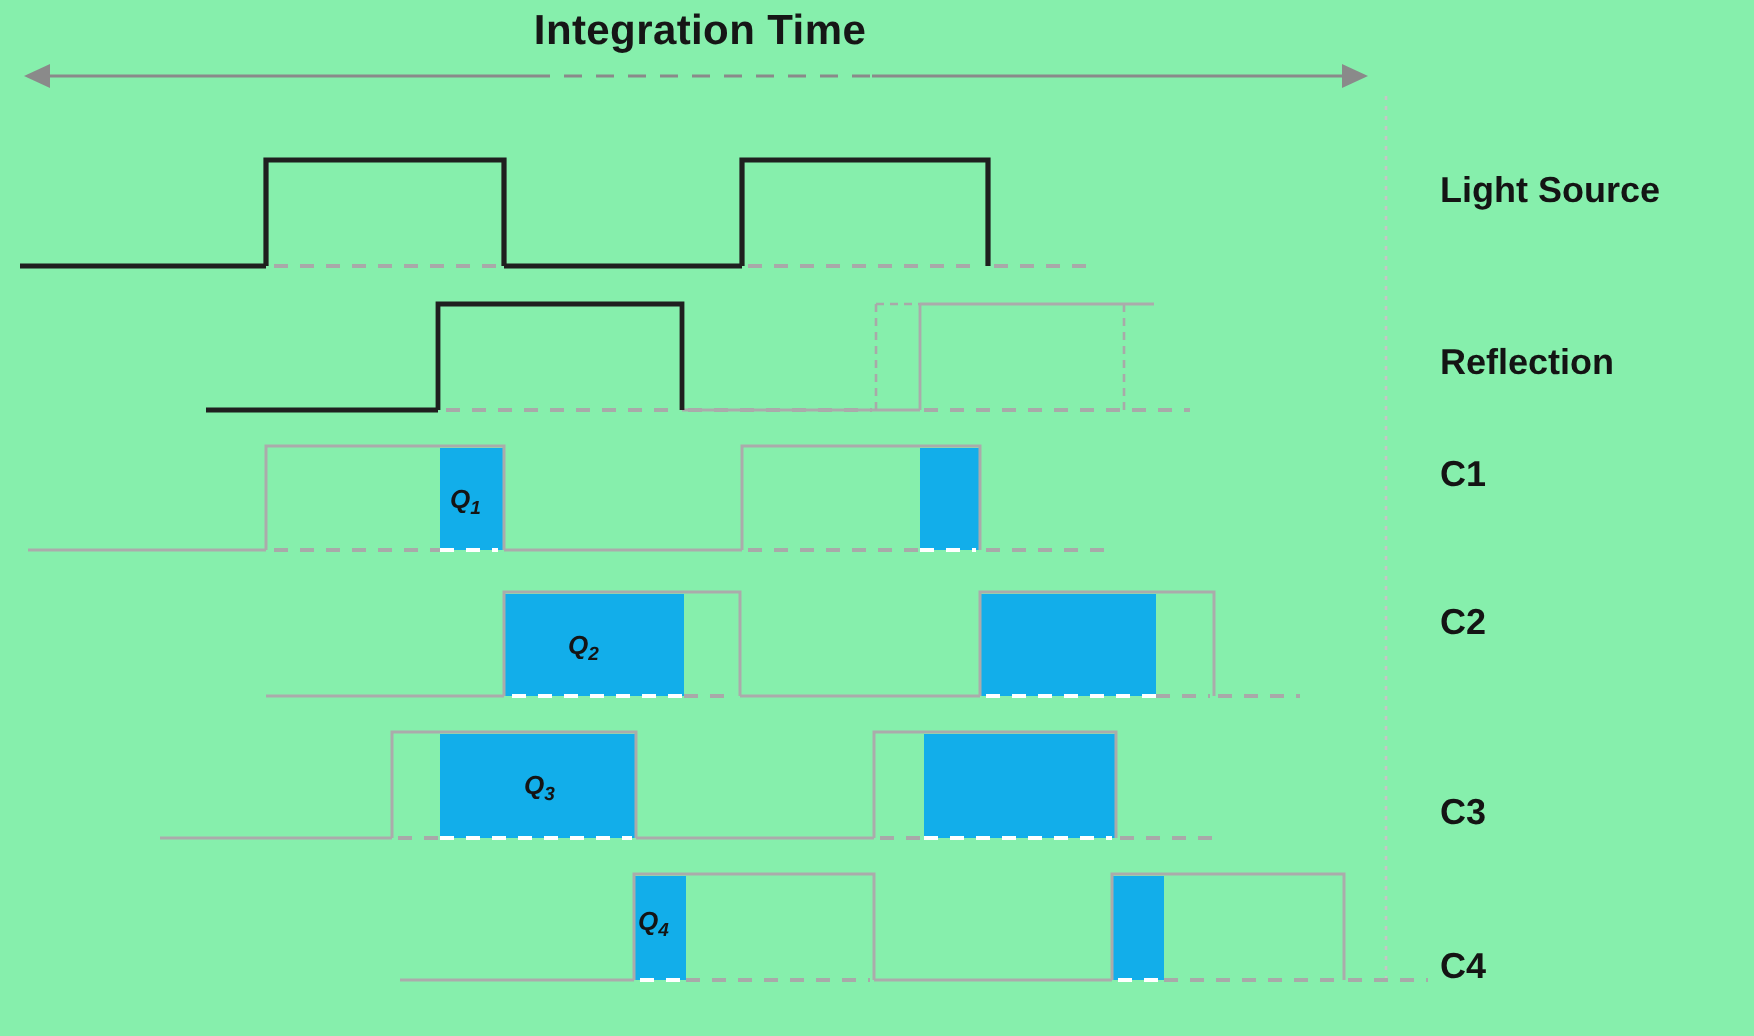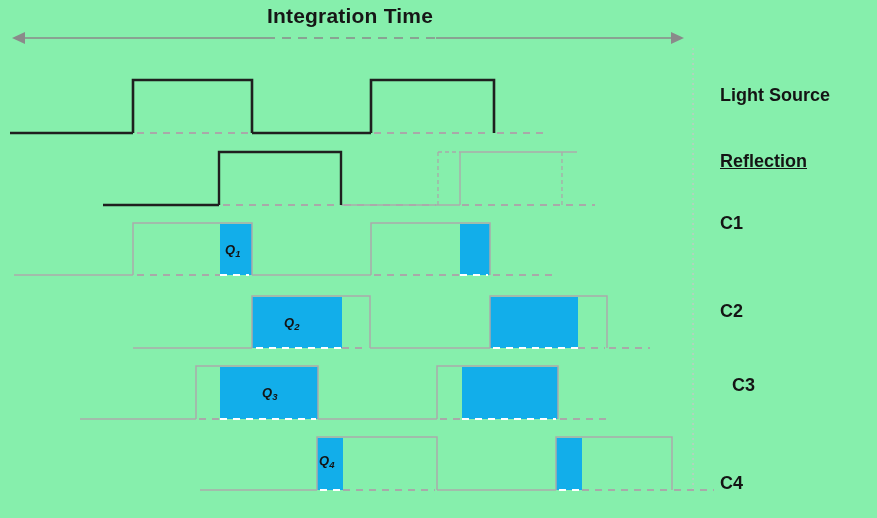--- a/index.html
+++ b/index.html
@@ -9,24 +9,24 @@
   }
   .title{
     position:absolute;top:4px;left:240px;width:220px;text-align:center;
     font-size:21px;font-weight:700;color:#161616;letter-spacing:.2px;
   }
   .row-label{
     position:absolute;left:720px;font-size:18px;font-weight:700;color:#141414;
     white-space:nowrap;line-height:22px;
   }
   .lbl-0{top:84px;text-align:center;}
-  .lbl-1{top:150px;text-decoration:underline;}
-  .lbl-2{top:212px;text-align:center;}
+  .lbl-1{top:170px;}
+  .lbl-2{top:226px;text-align:center;}
   .lbl-3{top:300px;}
-  .lbl-4{top:374px;margin-left:12px;}
+  .lbl-4{top:395px;}
   .lbl-5{top:472px;}
   svg.waves{position:absolute;left:0;top:0;}
 </style>
 </head>
 <body>
 
 <div class="stage">
   <div class="title">Integration Time</div>
 
   <svg class="waves" id="wave-svg" width="877" height="518">

